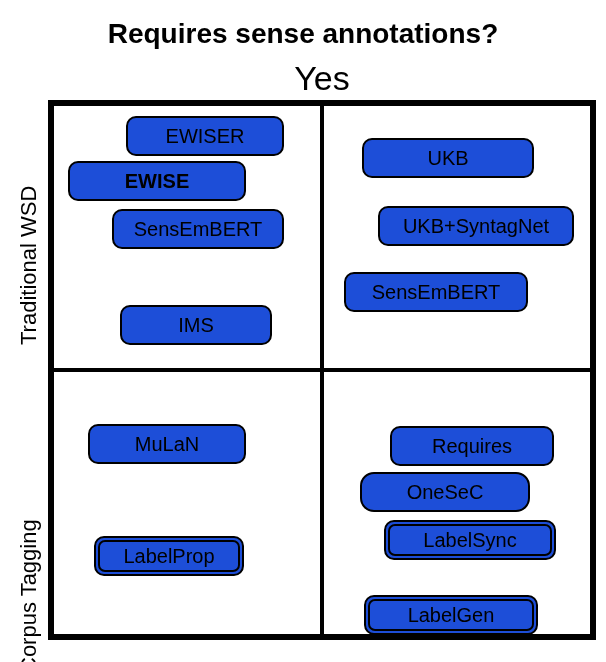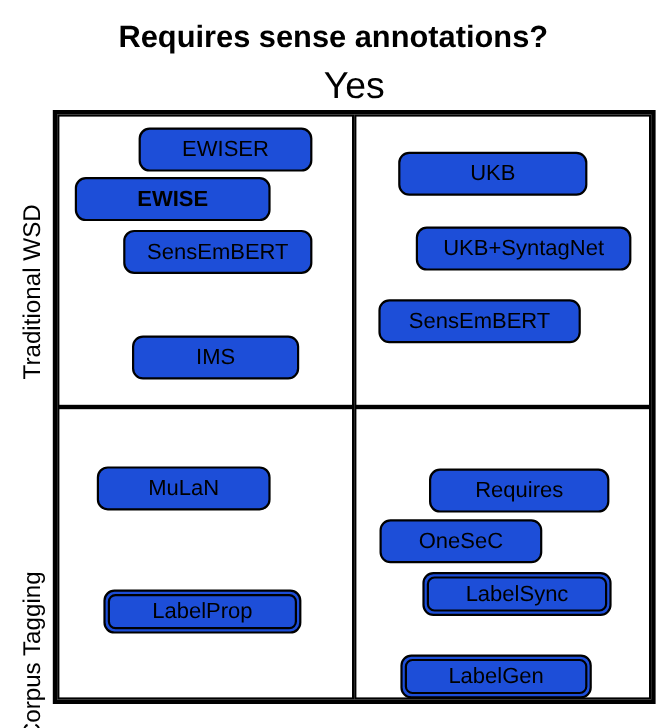--- a/index.html
+++ b/index.html
@@ -125,29 +125,29 @@
             <span>UKB+SyntagNet</span>
           </div>
           <div class="box" style="left: 20px; top: 166px; width: 184px;">
             <span>SensEmBERT</span>
           </div>
         </div>
       <div class="cell" id="cell-corpus-yes">
           <div class="box" style="left: 34px; top: 52px; width: 158px;">
             <span>MuLaN</span>
           </div>
-          <div class="box double" style="left: 40px; top: 164px; width: 180px;">
+          <div class="box double" style="left: 40px; top: 164px; width: 150px;">
             <span>LabelProp</span>
           </div>
         </div>
       <div class="cell" id="cell-corpus-no">
           <div class="box" style="left: 66px; top: 54px; width: 164px;">
             <span>Requires</span>
           </div>
-          <div class="box" style="left: 21px; top: 100px; width: 148px;">
+          <div class="box" style="left: 36px; top: 100px; width: 170px; border-radius: 14px;">
             <span>OneSeC</span>
           </div>
           <div class="box double" style="left: 60px; top: 148px; width: 172px;">
             <span>LabelSync</span>
           </div>
           <div class="box double" style="left: 40px; top: 200px; width: 174px; margin-top: 23px;">
             <span>LabelGen</span>
           </div>
         </div>
     </div>

